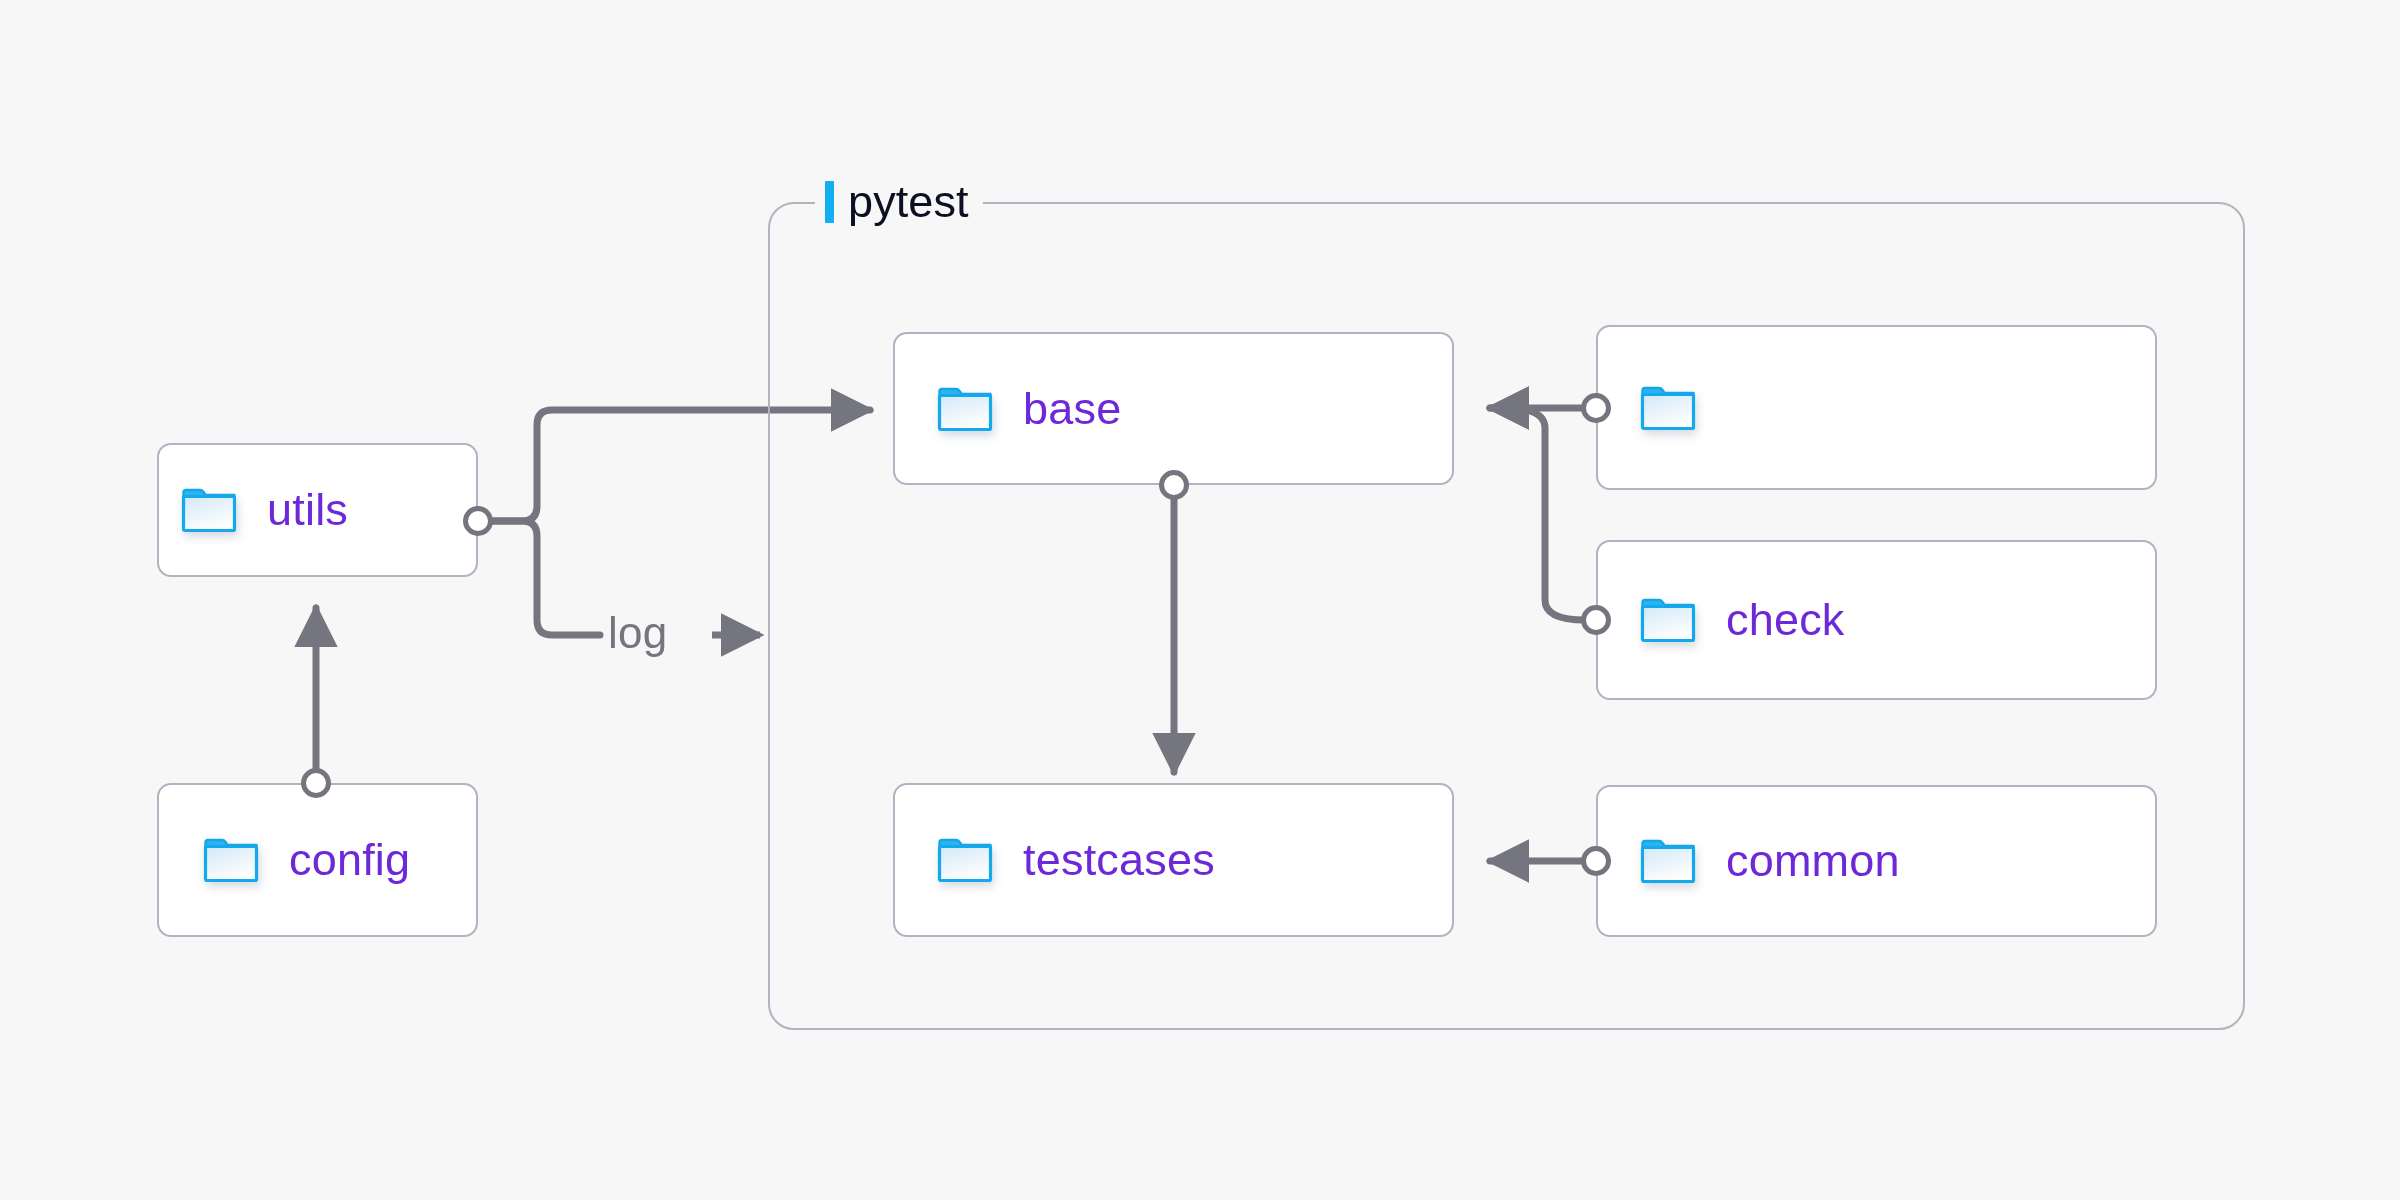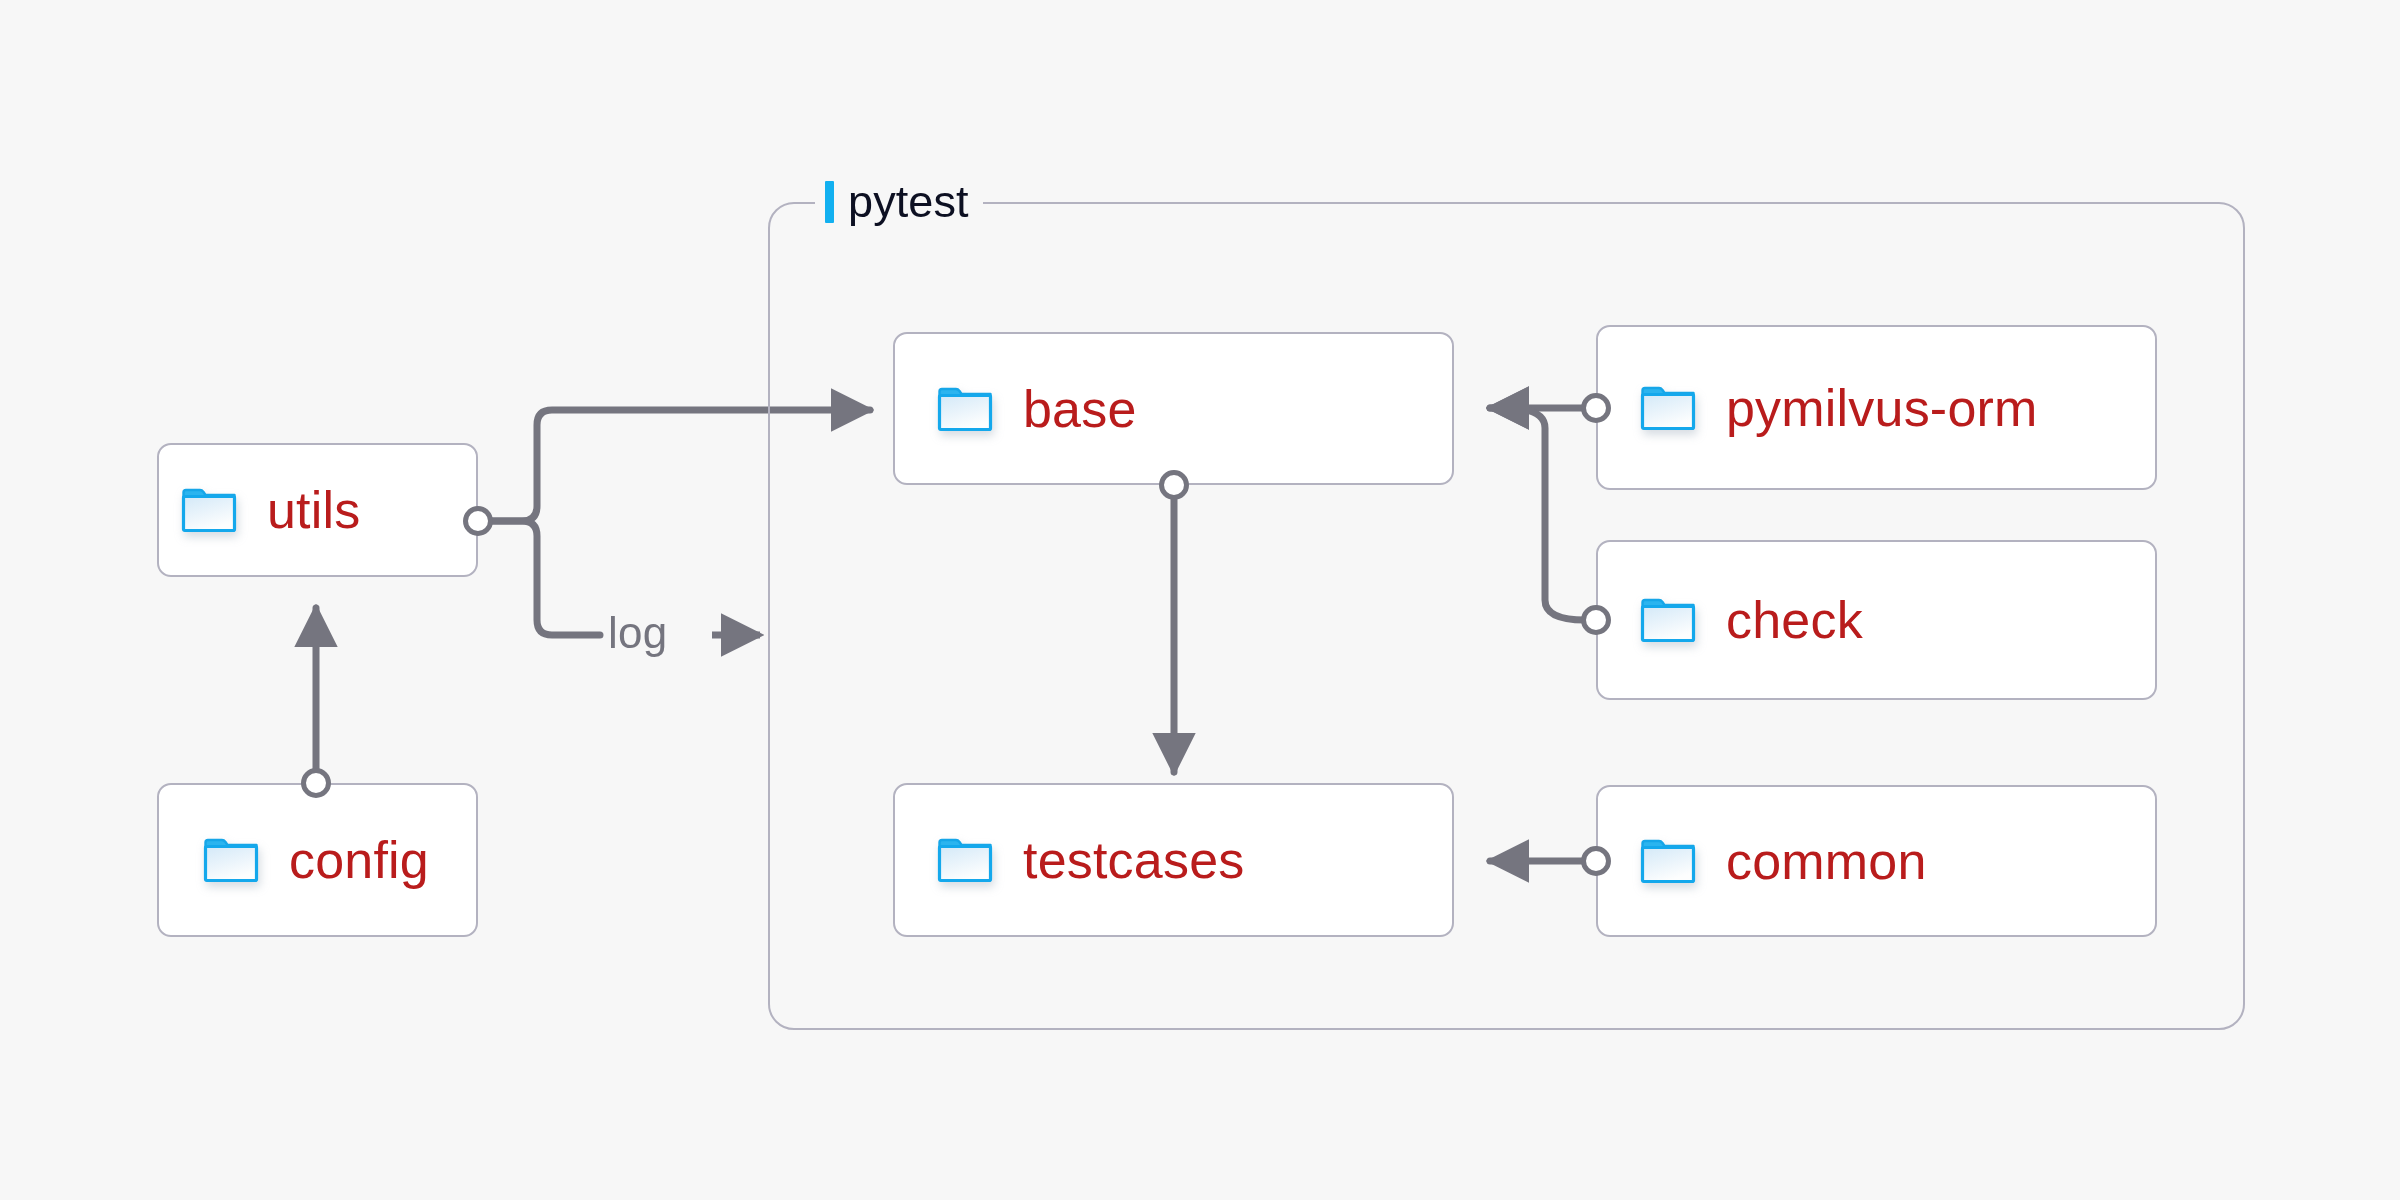--- a/index.html
+++ b/index.html
@@ -64,22 +64,22 @@
     box-sizing: border-box;
     background: #ffffff;
     border: 2px solid #b3b2c0;
     border-radius: 14px;
     display: flex;
     align-items: center;
     padding-left: 42px;
     gap: 30px;
   }
   .node-label {
-    font-size: 52px;
-    color: #b91c1c;
+    font-size: 45px;
+    color: #6d28d9;
     letter-spacing: .2px;
     white-space: nowrap;
   }
 
   
   .folder-icon {
     flex: 0 0 auto;
     width: 56px;
     height: 46px;
     position: relative;
@@ -206,21 +206,20 @@
     <span class="node-label">testcases</span>
   </div>
 
   <div class="node" style="left:1596px; top:325px; width:561px; height:165px;">
     <span class="folder-icon">
       <svg width="56" height="46" viewBox="0 0 56 46">
         <path d="M2.5 10 L2.5 5.5 Q2.5 3 5 3 L19 3 Q21 3 22.5 5 L24.5 8 L53.5 8 Q53.5 8 53.5 10 Z" fill="#2bb4ef" stroke="#16a6e8" stroke-width="2.4" stroke-linejoin="round"></path>
         <rect x="2.5" y="9.5" width="51" height="34" rx="1.2" fill="url(#folderGrad)" stroke="#14a8ec" stroke-width="3.2"></rect>
       </svg>
     </span>
-    <span class="node-label">pymilvus-orm</span>
   </div>
   <span class="port" style="left:1581px; top:393px;"></span>
 
   <div class="node" style="left:1596px; top:540px; width:561px; height:160px;">
     <span class="folder-icon">
       <svg width="56" height="46" viewBox="0 0 56 46">
         <path d="M2.5 10 L2.5 5.5 Q2.5 3 5 3 L19 3 Q21 3 22.5 5 L24.5 8 L53.5 8 Q53.5 8 53.5 10 Z" fill="#2bb4ef" stroke="#16a6e8" stroke-width="2.4" stroke-linejoin="round"></path>
         <rect x="2.5" y="9.5" width="51" height="34" rx="1.2" fill="url(#folderGrad)" stroke="#14a8ec" stroke-width="3.2"></rect>
       </svg>
     </span>

